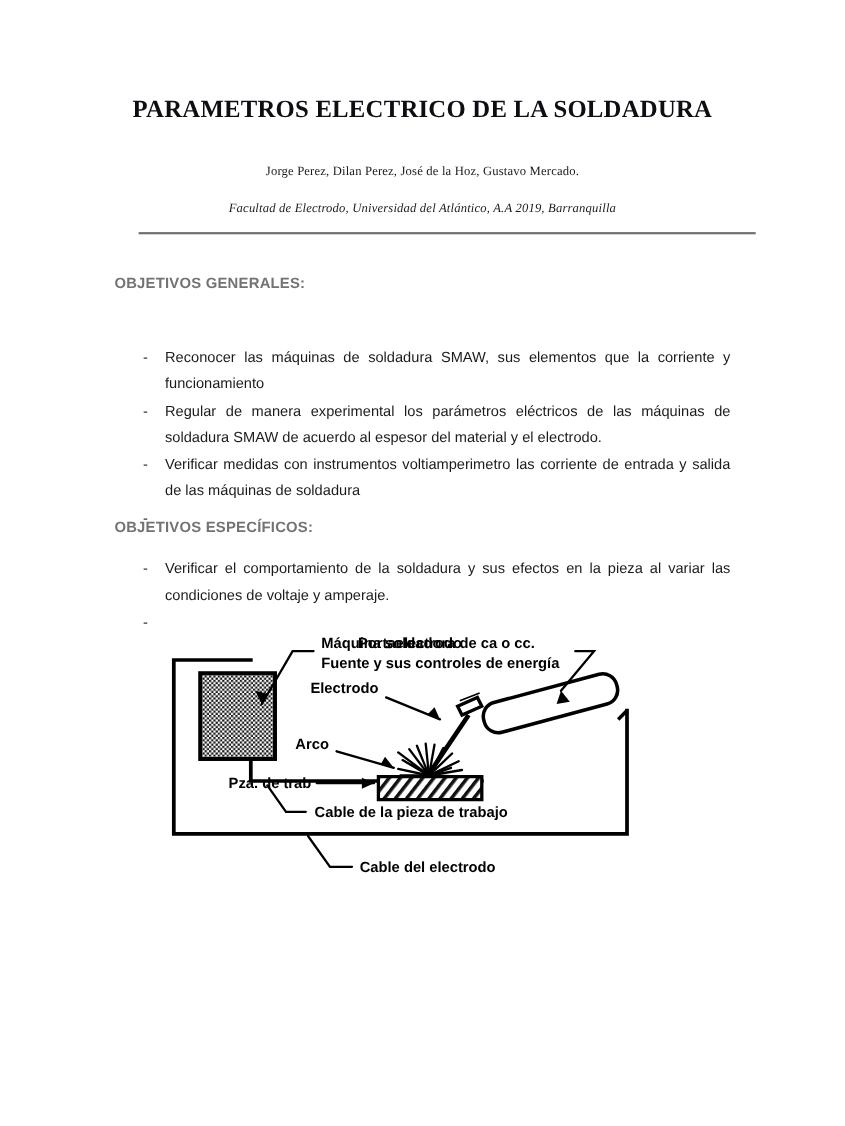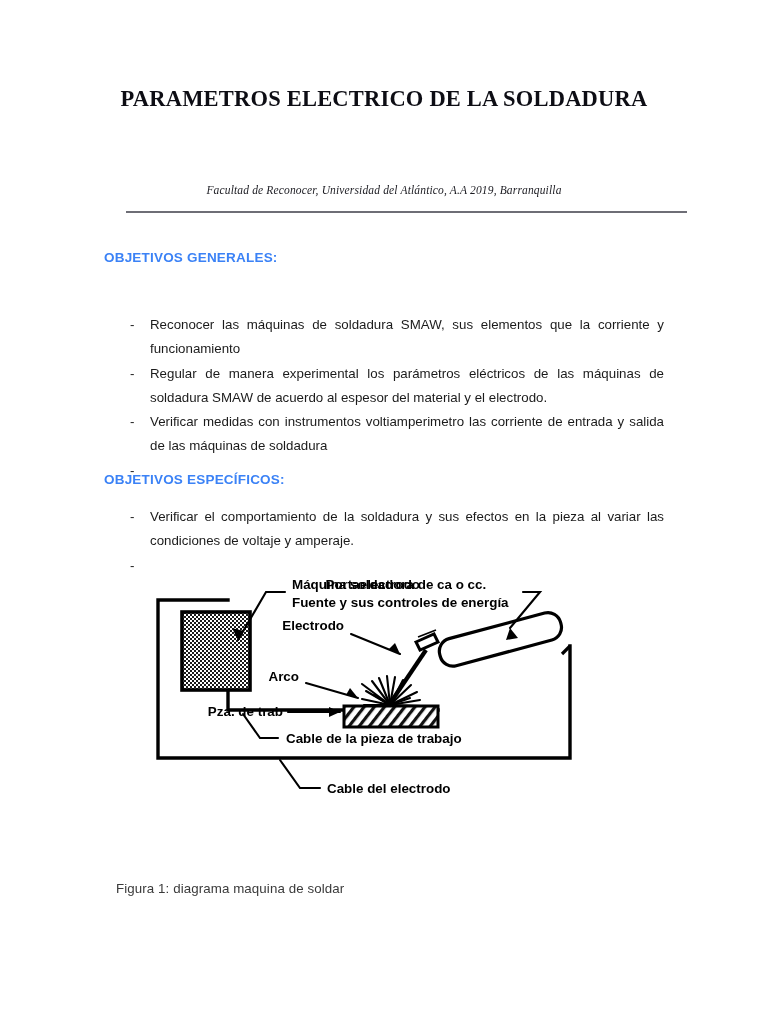--- a/index.html
+++ b/index.html
@@ -71,21 +71,21 @@
   }
 
   
   .section-heading {
     position: absolute;
     left: 104px;
     font-family: "Liberation Sans", sans-serif;
     font-weight: bold;
     font-size: 13.5px;
     letter-spacing: 0.2px;
-    color: #3b82f6;
+    color: #737373;
   }
   #heading-generales { top: 250px; }
   #heading-especificos { top: 472px; }
 
   
   .bullet-list {
     position: absolute;
     left: 104px;
     width: 560px;
   }
@@ -148,22 +148,23 @@
 </style>
 </head>
 <body>
 
 <div class="page">
 
   <div class="doc-title">
     <div>PARAMETROS ELECTRICO DE LA SOLDADURA</div>
   </div>
 
-
-  <div class="doc-affiliation">Facultad de Reconocer, Universidad del Atlántico, A.A 2019, Barranquilla</div>
+  <div class="doc-authors">Jorge Perez, Dilan Perez, José de la Hoz, Gustavo Mercado.</div>
+
+  <div class="doc-affiliation">Facultad de Electrodo, Universidad del Atlántico, A.A 2019, Barranquilla</div>
 
   <div class="header-rule"></div>
 
   <div class="section-heading" id="heading-generales">OBJETIVOS GENERALES:</div>
 
   <div class="bullet-list" id="list-generales">
     <div class="bullet-item">
       <span class="dash">-</span>
       <span class="txt">Reconocer las máquinas de soldadura SMAW, sus elementos que la corriente y funcionamiento</span>
     </div>
@@ -297,16 +298,15 @@
       <text class="dg-label" x="161" y="103" text-anchor="end">Arco</text>
 
       <text class="dg-label" x="145" y="138" text-anchor="end">Pza. de trab</text>
 
       <text class="dg-label" x="148" y="165">Cable de la pieza de trabajo</text>
 
       <text class="dg-label" x="189" y="215">Cable del electrodo</text>
 
     </svg>
 
-    <div class="figure-caption">Figura 1: diagrama maquina de soldar</div>
   </div>
 
 </div>
 
 </body></html>

